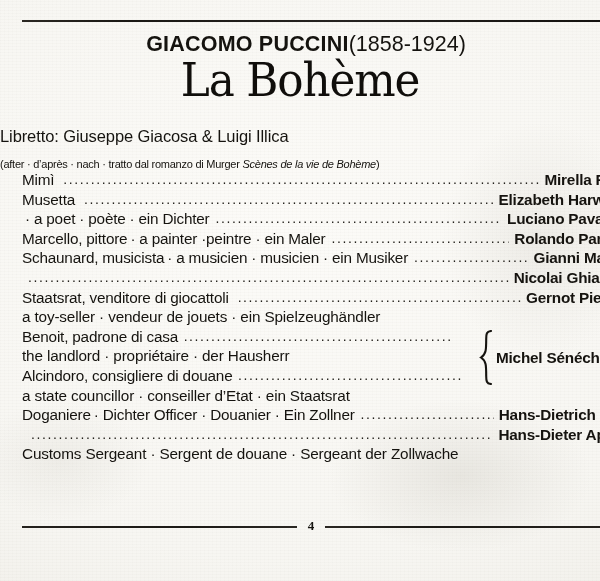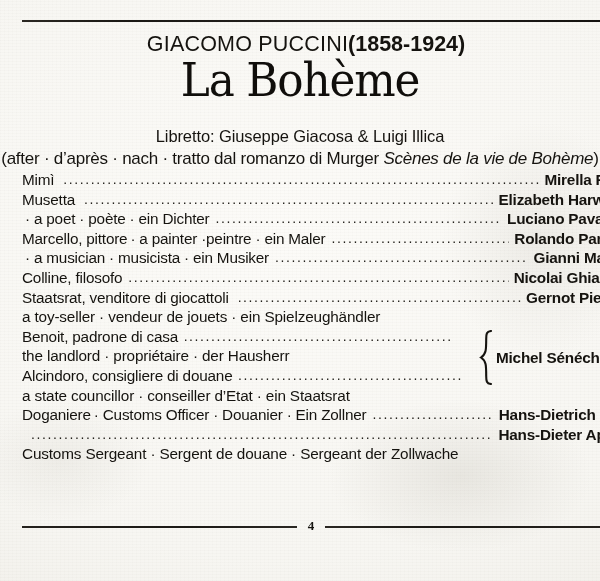--- a/index.html
+++ b/index.html
@@ -70,56 +70,55 @@
     left: 0; right: 0; top: 33px;
     text-align: center;
   }
   .composer-line {
     font-size: 21.5px;
     letter-spacing: .1px;
     white-space: nowrap;
     line-height: 1.05;
   }
   .composer-name {
-    font-weight: normal;
+    font-weight: bold;
     letter-spacing: .2px;
     margin-left: 12px;
   }
   .composer-dates {
-    font-weight: bold;
+    font-weight: normal;
     letter-spacing: 0;
   }
 
   
   .opera-title {
     margin-top: 1px;
     font-family: "DejaVu Serif", serif;
     font-size: 46px;
     font-weight: normal;
     line-height: 1;
     letter-spacing: -1.2px;
     transform: scaleX(.95);
     white-space: nowrap;
     color: #100e0b;
   }
 
   
   .libretto {
     position: absolute;
     left: 0; right: 0; top: 127px;
-    text-align: center;
   }
   .libretto-main {
     font-size: 16.5px;
     letter-spacing: -.1px;
     white-space: nowrap;
   }
   .libretto-sub {
-    margin-top: 3px;
-    font-size: 17px;
+    margin-top: 12px;
+    font-size: 11px;
     letter-spacing: -.25px;
     white-space: nowrap;
   }
   .libretto-sub .src {
     font-style: italic;
   }
 
   
   .cast {
     position: absolute;
@@ -275,27 +274,27 @@
     </div>
 
     <div class="cast-row">
       <span class="role">Marcello, pittore</span>
       <span class="trans">· a painter ·peintre · ein Maler</span>
       <span class="leader"></span>
       <span class="singer">Rolando Panerai</span>
     </div>
 
     <div class="cast-row">
-      <span class="trans">· a musician · musicista · ein Musiker</span>
+      <span class="role">Schaunard, musicista</span>
+      <span class="trans">· a musicien · musicien · ein Musiker</span>
       <span class="leader"></span>
       <span class="singer">Gianni Maffeo</span>
     </div>
 
     <div class="cast-row">
-      <span class="role">Colline, filosofo</span>
       <span class="leader"></span>
       <span class="singer">Nicolai Ghiaurov</span>
     </div>
 
     <div class="cast-row">
       <span class="role">Staatsrat, venditore di giocattoli</span>
       <span class="trans"></span>
       <span class="leader"></span>
       <span class="singer">Gernot Pietsch</span>
     </div>
@@ -318,21 +317,21 @@
       <div class="brace">
         <svg width="16" height="55" viewBox="0 0 16 55">
           <path d="M13 1 C8.5 1.5 8.2 4 8.2 9 C8.2 20 8.2 24 3 27.5 C8.2 31 8.2 35 8.2 46 C8.2 51 8.5 53.5 13 54" fill="none" stroke="#15130f" stroke-width="2.1" stroke-linecap="round"></path>
         </svg>
       </div>
       <div class="brace-singer">Michel Sénéchal</div>
     </div>
 
     <div class="cast-row">
       <span class="role">Doganiere</span>
-      <span class="trans">· Customs Officer · Douanier · Ein Zollner</span>
+      <span class="trans">· Dichter Officer · Douanier · Ein Zollner</span>
       <span class="leader"></span>
       <span class="singer">Hans-Dietrich Pohl</span>
     </div>
 
     <div class="cast-row">
       <span class="trans"></span>
       <span class="leader"></span>
       <span class="singer">Hans-Dieter Appelt</span>
     </div>
     <div class="cast-subrow">Customs Sergeant · Sergent de douane · Sergeant der Zollwache</div>

